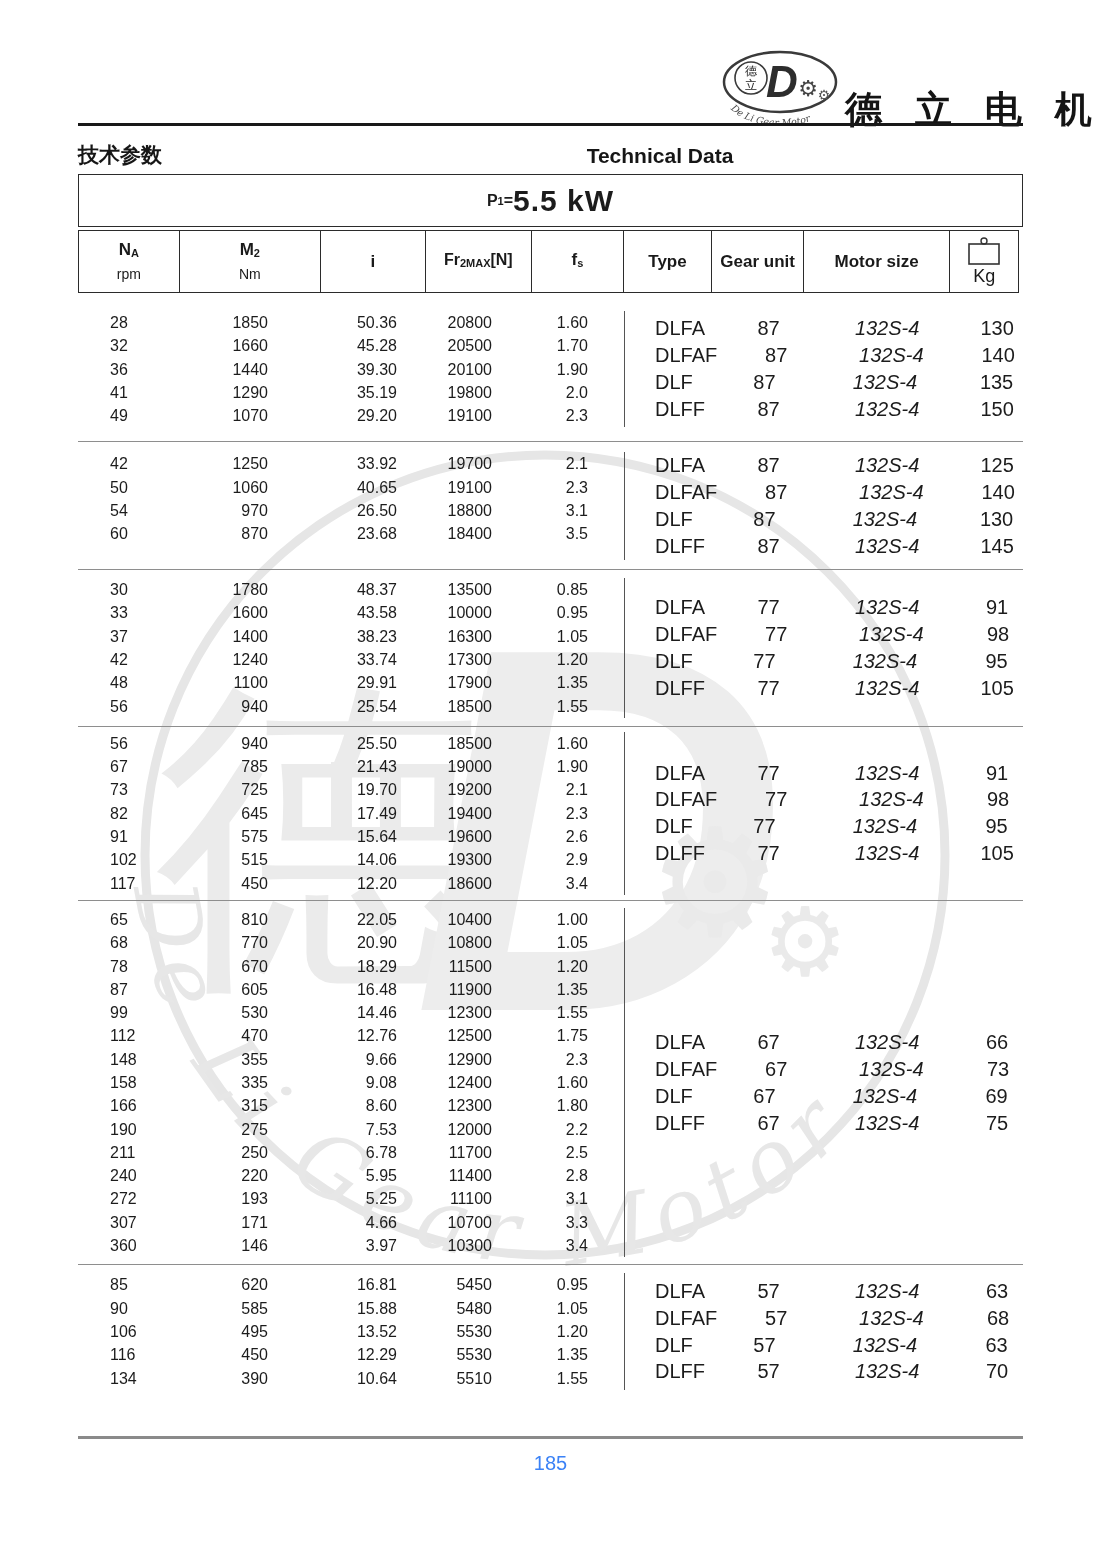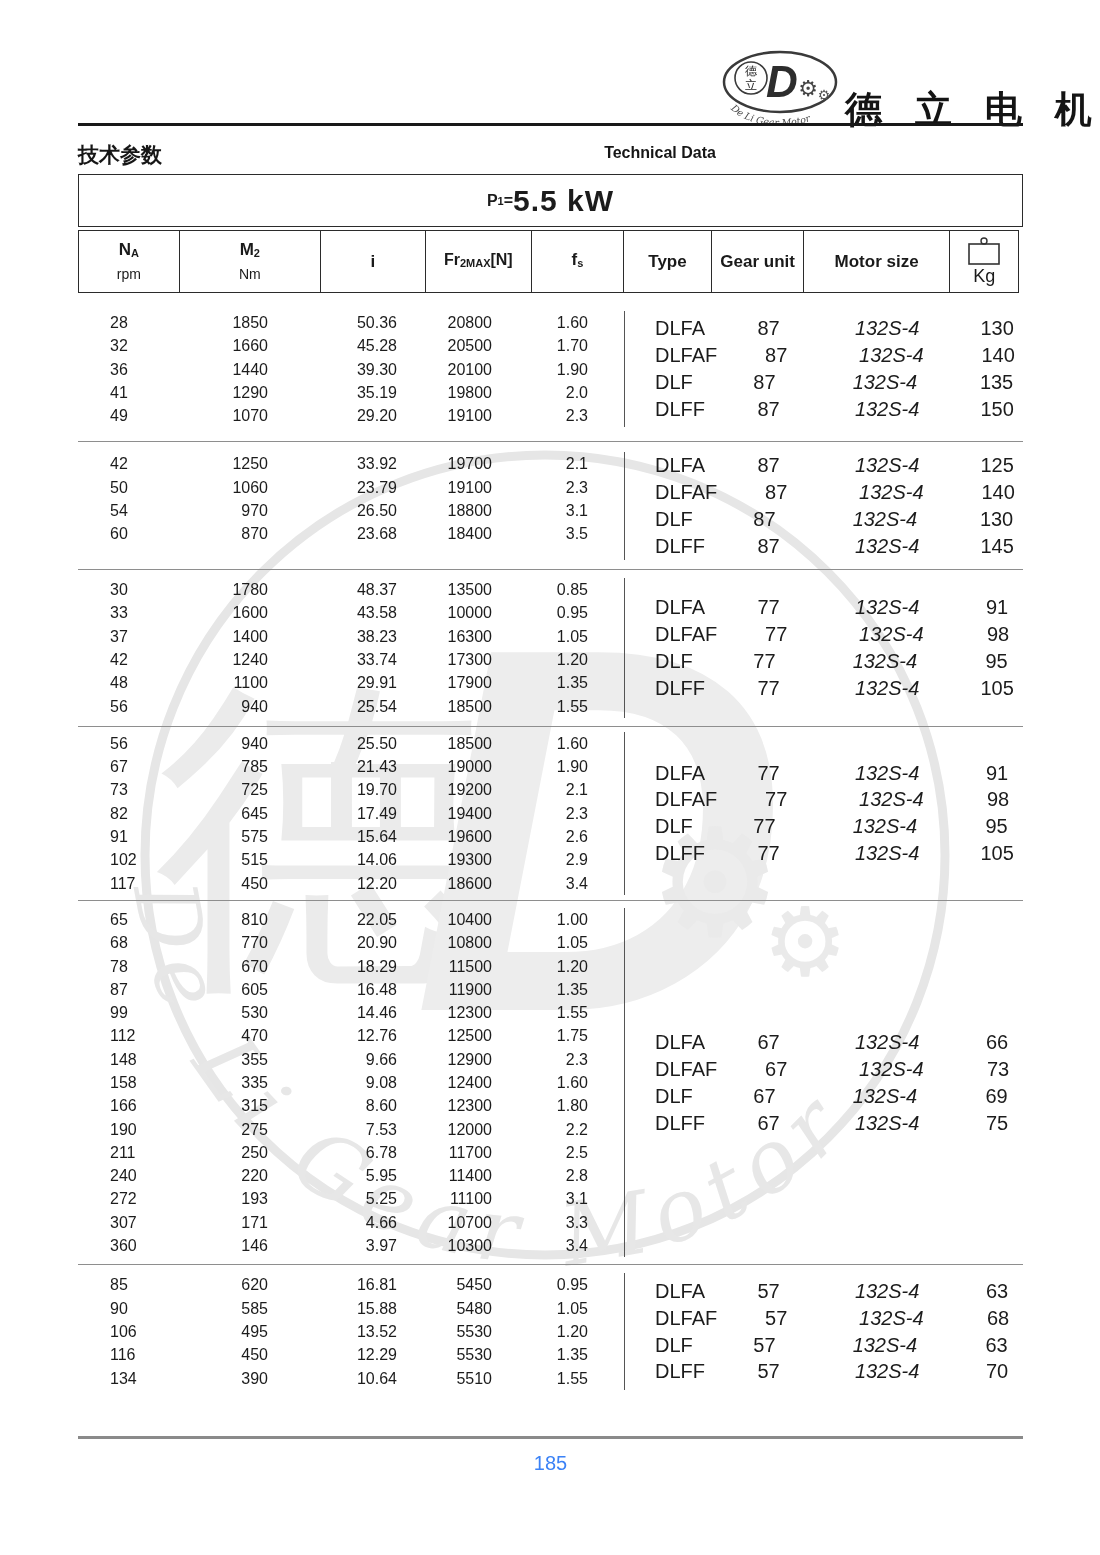--- a/index.html
+++ b/index.html
@@ -19,21 +19,21 @@
   .logo-emblem{position:absolute;left:718px;top:50px;width:128px;height:74px;}
   .brand{
     position:absolute;left:845px;top:85px;width:190px;
     font-size:37px;font-weight:bold;letter-spacing:10px;
     font-family:"DejaVu Serif", serif;color:#141414;white-space:nowrap;
   }
   .top-rule{position:absolute;left:78px;top:123px;width:945px;height:3px;background:#181818;}
 
   .title-zh{position:absolute;left:78px;top:141px;font-size:21px;font-weight:bold;color:#161616;}
   .title-en{position:absolute;left:660px;top:144px;transform:translateX(-50%);
-    font-size:16px;font-weight:bold;color:#161616;}
+    font-size:21px;font-weight:bold;color:#161616;}
 
   .power-box{
     position:absolute;left:78px;top:174px;width:945px;height:53px;
     border:1.5px solid #2b2b2b;box-sizing:border-box;
     display:flex;align-items:center;justify-content:center;
   }
   .power-box .p-small{font-size:16px;font-weight:bold;}
   .power-box .p-sub{font-size:11px;font-weight:bold;vertical-align:-3px;}
   .power-box .p-big{font-size:30px;font-weight:bold;letter-spacing:1px;}
 
@@ -248,21 +248,21 @@
             <div class="lrow">
               <div class="cell col-na">42</div>
               <div class="cell col-m2">1250</div>
               <div class="cell col-i">33.92</div>
               <div class="cell col-fr">19700</div>
               <div class="cell col-fs">2.1</div>
             </div>
             <div class="lrow">
               <div class="cell col-na">50</div>
               <div class="cell col-m2">1060</div>
-              <div class="cell col-i">23.79</div>
+              <div class="cell col-i">40.65</div>
               <div class="cell col-fr">19100</div>
               <div class="cell col-fs">2.3</div>
             </div>
             <div class="lrow">
               <div class="cell col-na">54</div>
               <div class="cell col-m2">970</div>
               <div class="cell col-i">26.50</div>
               <div class="cell col-fr">18800</div>
               <div class="cell col-fs">3.1</div>
             </div>

